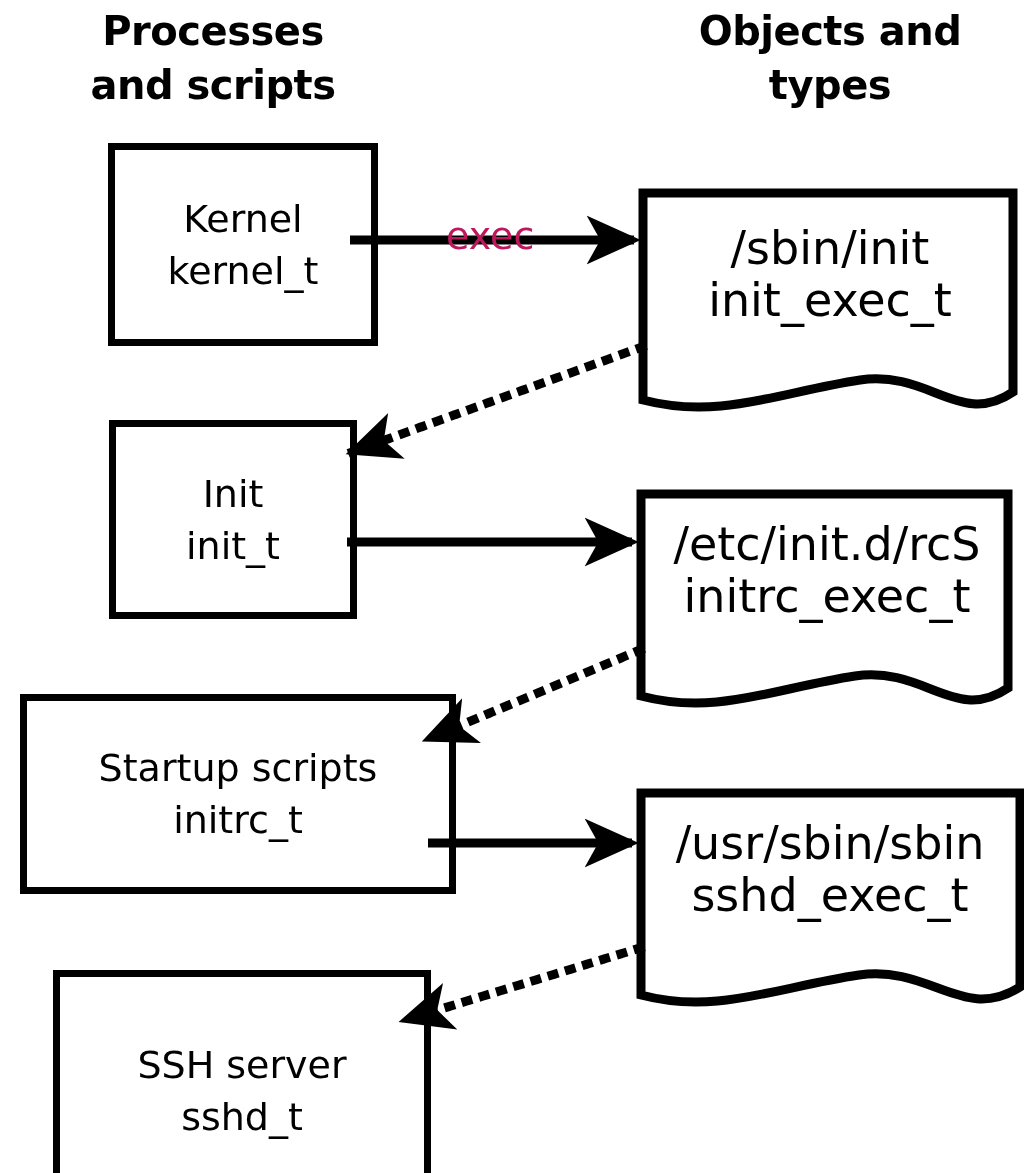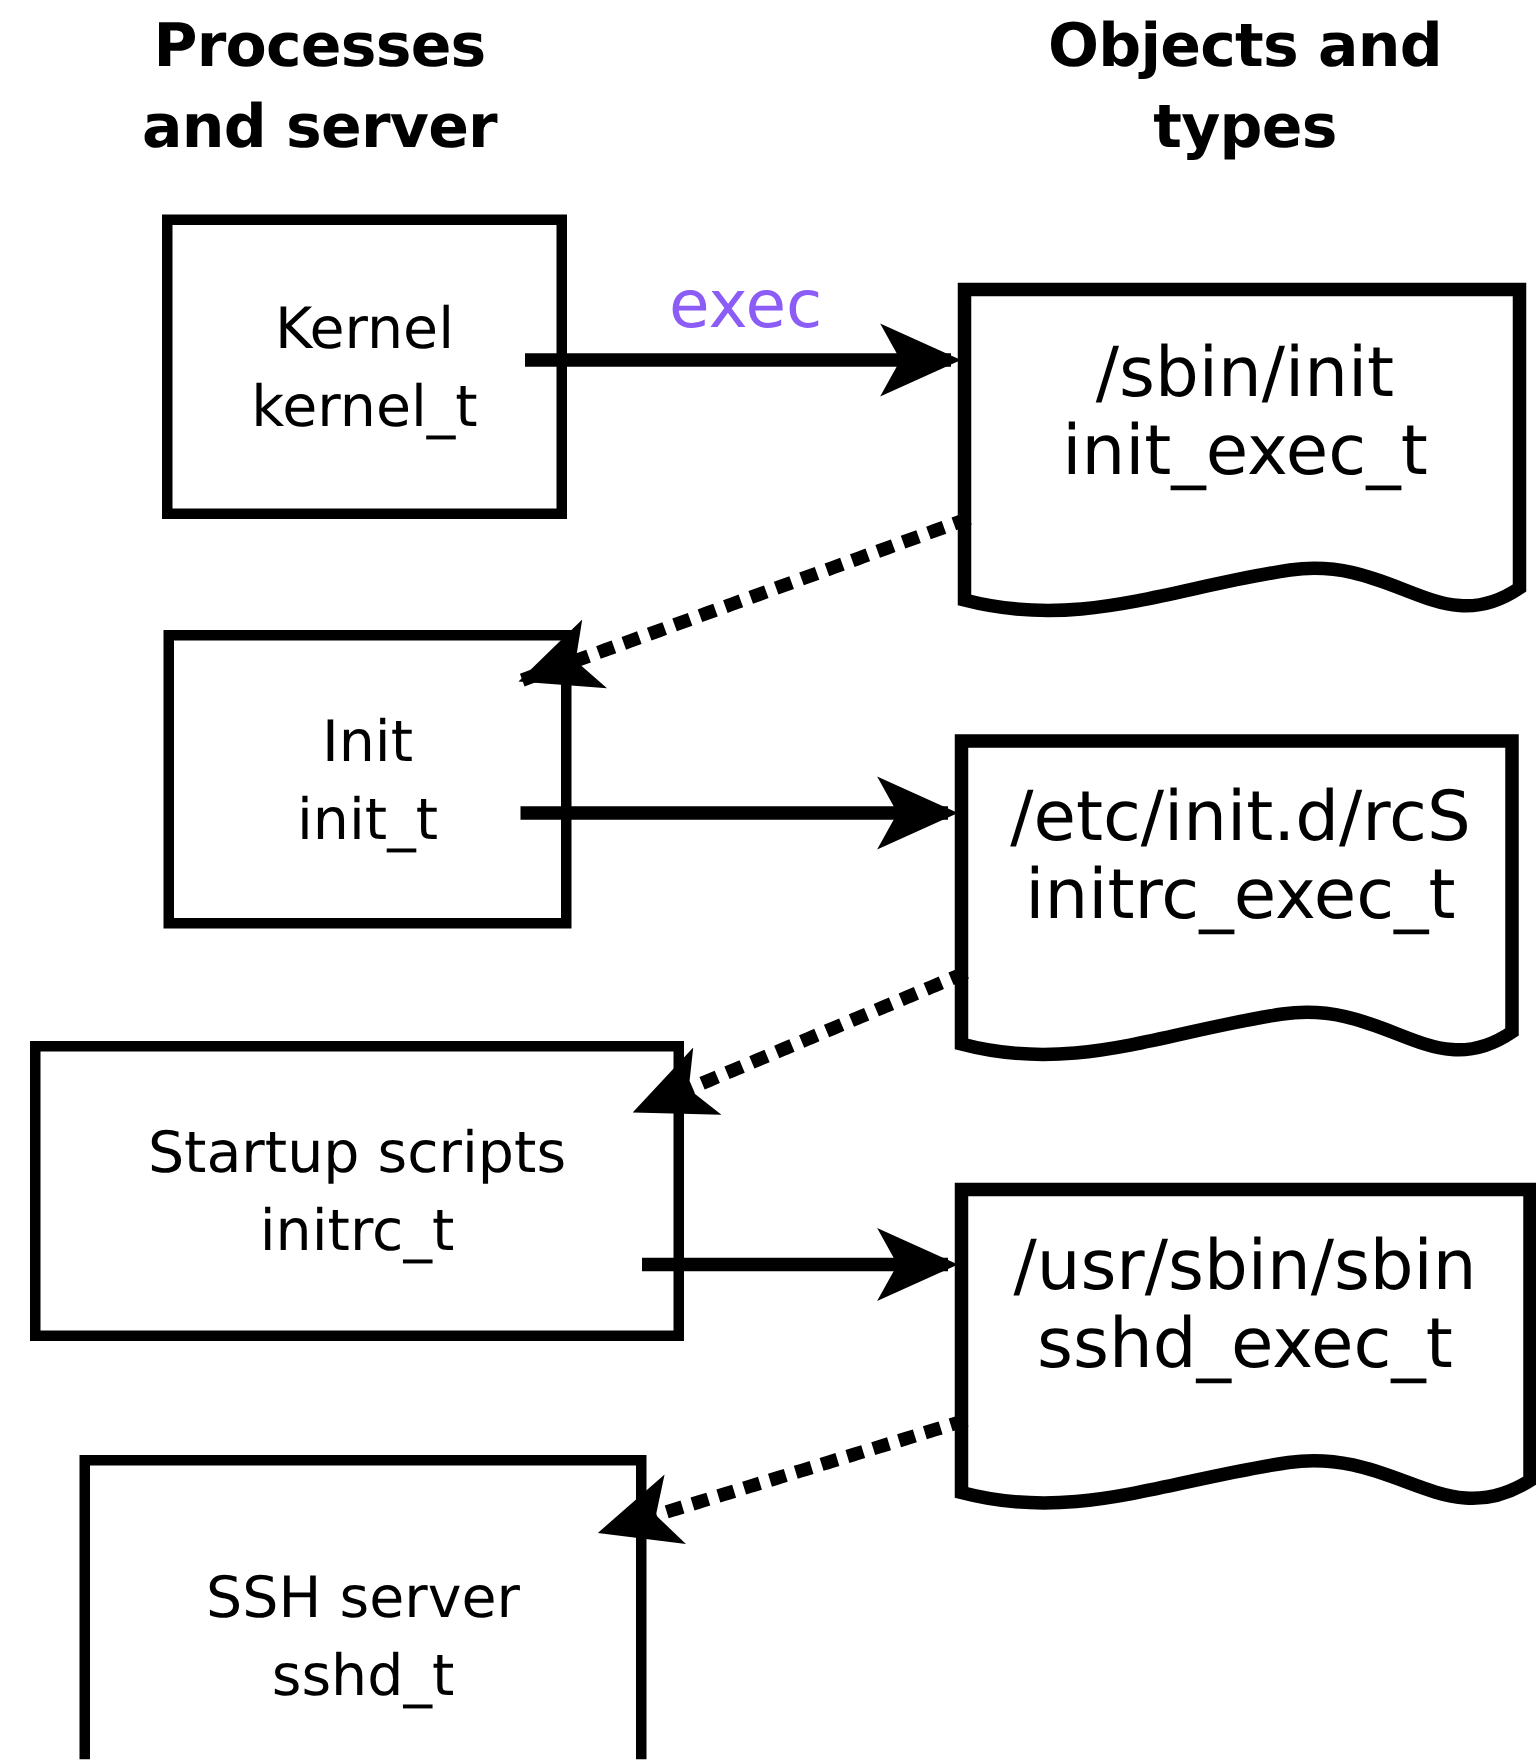--- a/index.html
+++ b/index.html
@@ -61,42 +61,43 @@
   .edge-layer {
     position: absolute;
     left: 0;
     top: 0;
     width: 1024px;
     height: 1173px;
     pointer-events: none;
   }
   .edge-label {
     position: absolute;
-    font-size: 44px;
+    font-size: 38px;
     line-height: 44px;
-    color: #8b5cf6;
+    color: #be185d;
+    margin-top: 32px;
   }
 </style>
 </head>
 <body>
 
 <div id="stage">
 
   <div class="col-title" id="title-left">Processes
-and server</div>
+and scripts</div>
 
   <div class="col-title" id="title-right">Objects and
 types</div>
 
   <div class="proc-box" style="left:80px; top:143px; width:270px; height:203px;">
     <span class="proc-label">Kernel
 kernel_t</span>
   </div>
 
-  <div class="proc-box" style="left:81px; top:420px; width:272px; height:199px;">
+  <div class="proc-box" style="left:81px; top:420px; width:248px; height:199px;">
     <span class="proc-label">Init
 init_t</span>
   </div>
 
   <div class="proc-box" style="left:-8px; top:694px; width:436px; height:200px;">
     <span class="proc-label">Startup scripts
 initrc_t</span>
   </div>
 
   <div class="proc-box" style="left:25px; top:970px; width:378px; height:242px;">

